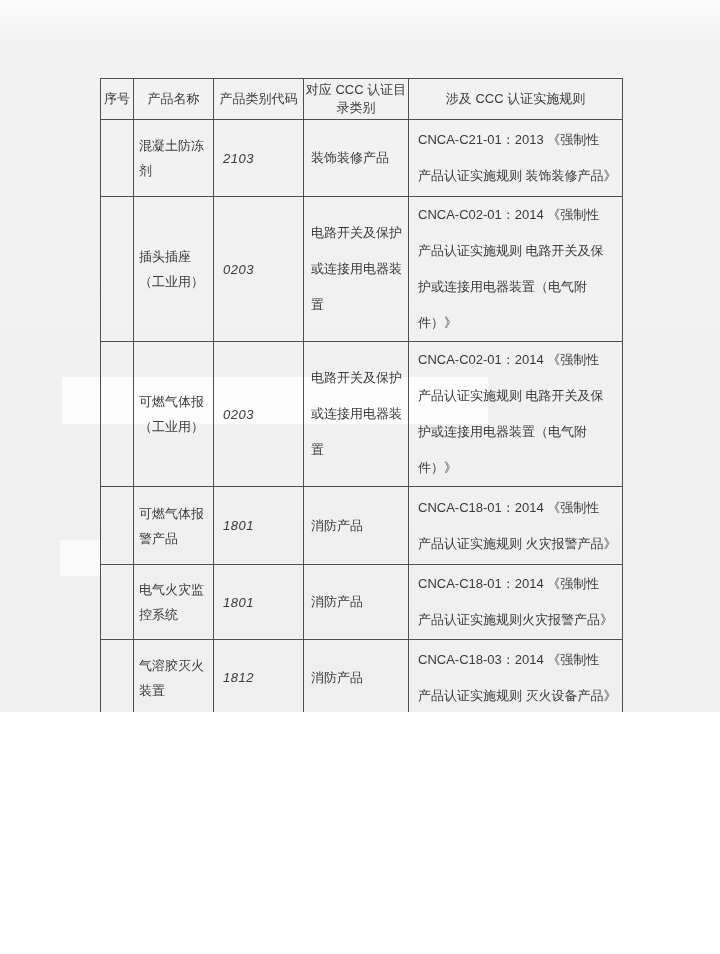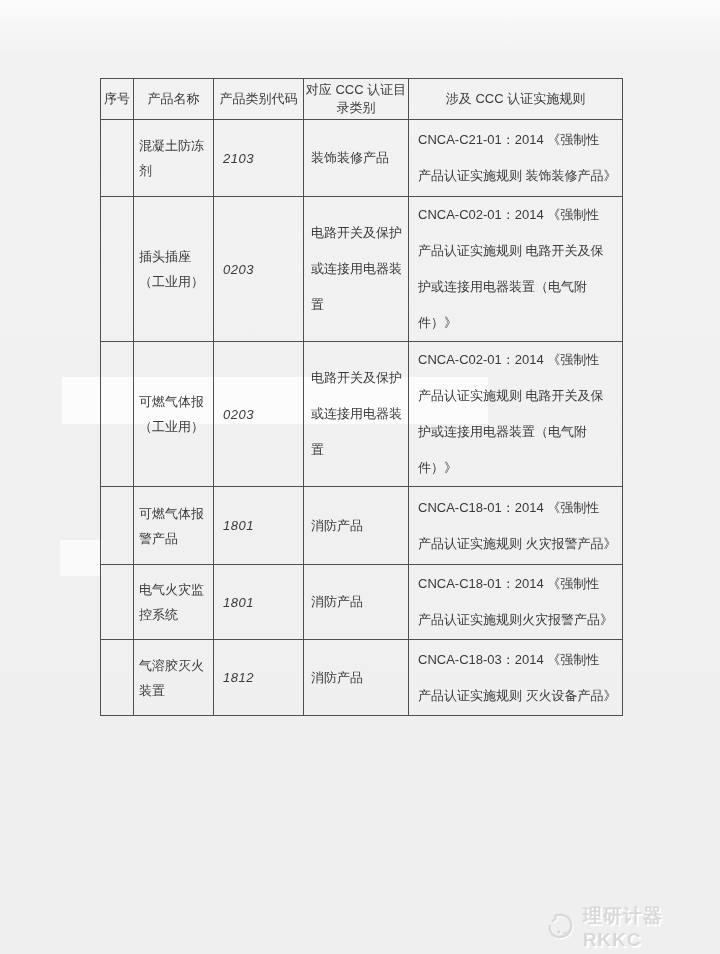--- a/index.html
+++ b/index.html
@@ -1,18 +1,18 @@
 <!DOCTYPE html>
 <html><head>
 <meta charset="utf-8">
 <style>
   html,body { margin:0; padding:0; }
   .page {
     position:relative;
-    width:720px; height:954px;
+    width:720px; height:712px;
     background:linear-gradient(180deg,#fbfbfb 0%, #f2f2f2 6%, #efefef 100%);
     font-family:"Liberation Sans", sans-serif;
     color:#3a3a3a;
     overflow:hidden;
   }
   .white-patch { position:absolute; z-index:0; }
   .patch-a { left:62px; top:377px; width:426px; height:47px; background:#fcfcfc; }
   .patch-b { left:60px; top:540px; width:42px; height:36px; background:#fafafa; }
 
   table.ccc {
@@ -85,21 +85,21 @@
         <th>对应 CCC 认证目
 录类别</th>
         <th>涉及 CCC 认证实施规则</th>
       </tr>
       <tr class="r0">
         <td class="c-seq">19</td>
         <td class="c-name">混凝土防冻
 剂</td>
         <td class="c-code">2103</td>
         <td class="c-cat">装饰装修产品</td>
-        <td class="c-rule">CNCA-C21-01：2014 《强制性
+        <td class="c-rule">CNCA-C21-01：2013 《强制性
 产品认证实施规则 装饰装修产品》</td>
       </tr>
       <tr class="r1">
         <td class="c-seq"></td>
         <td class="c-name">插头插座
 （工业用）</td>
         <td class="c-code">0203</td>
         <td class="c-cat">电路开关及保护
 或连接用电器装
 置</td>

